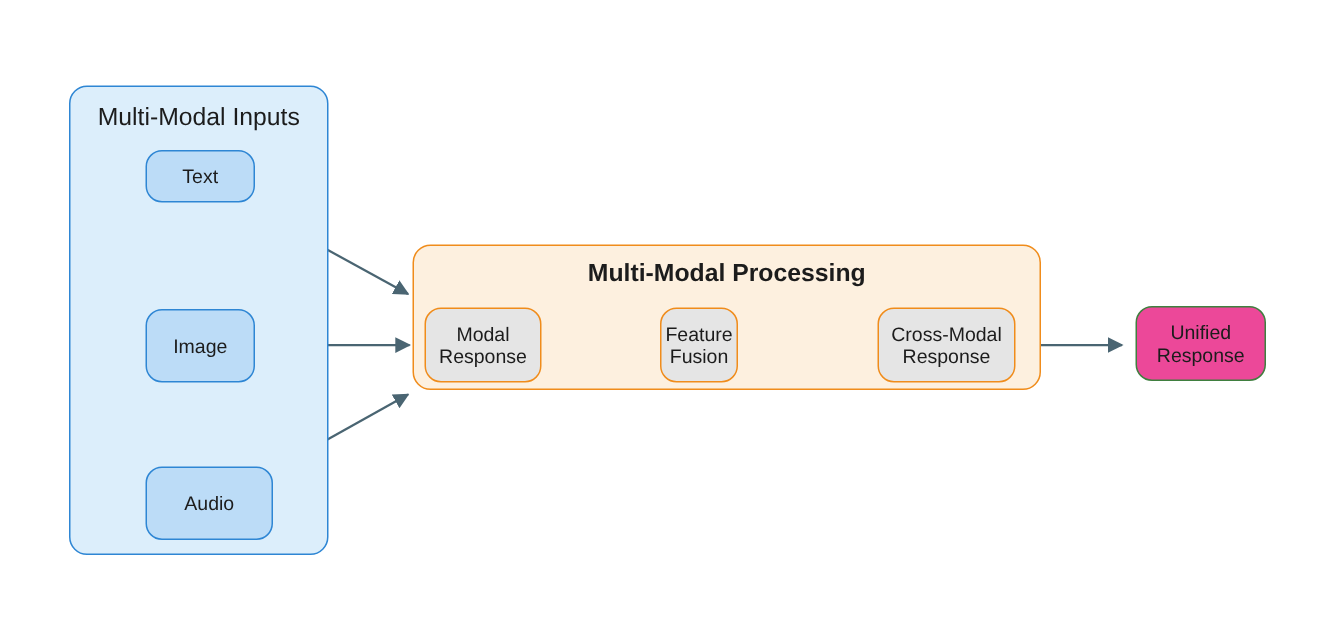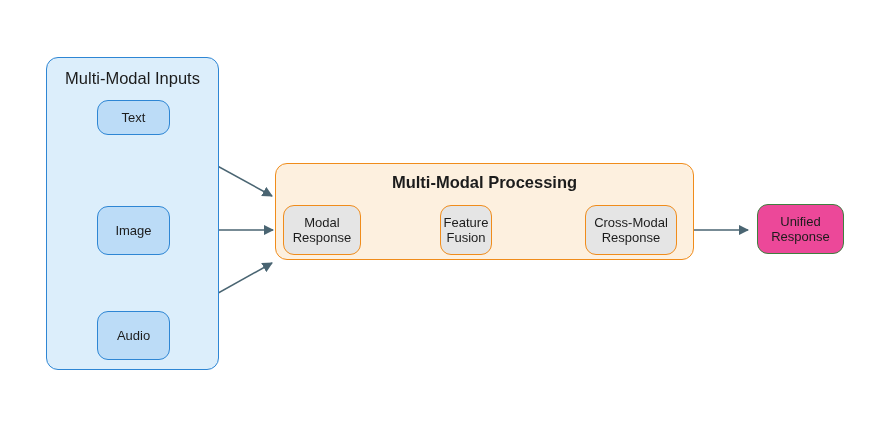--- a/index.html
+++ b/index.html
@@ -84,21 +84,21 @@
     background: #e5e5e5;
     border: 1.7px solid #f08c1b;
   }
   .node-green {
     background: #ec4899;
     border: 1.7px solid #3f7f3f;
   }
 
   .n-text     { left: 97px;  top: 100px; width: 73px;  height: 35px; }
   .n-image    { left: 97px;  top: 206px; width: 73px;  height: 49px; }
-  .n-audio    { left: 97px;  top: 311px; width: 73px;  height: 49px; }
+  .n-audio    { left: 97px;  top: 311px; width: 85px;  height: 49px; }
   .n-modal    { left: 283px; top: 205px; width: 78px;  height: 50px; }
   .n-fusion   { left: 440px; top: 205px; width: 52px;  height: 50px; }
   .n-cross    { left: 585px; top: 205px; width: 92px;  height: 50px; }
   .n-unified  { left: 757px; top: 204px; width: 87px;  height: 50px; }
 
   .node span { display: block; }
 </style>
 </head>
 <body>
 

